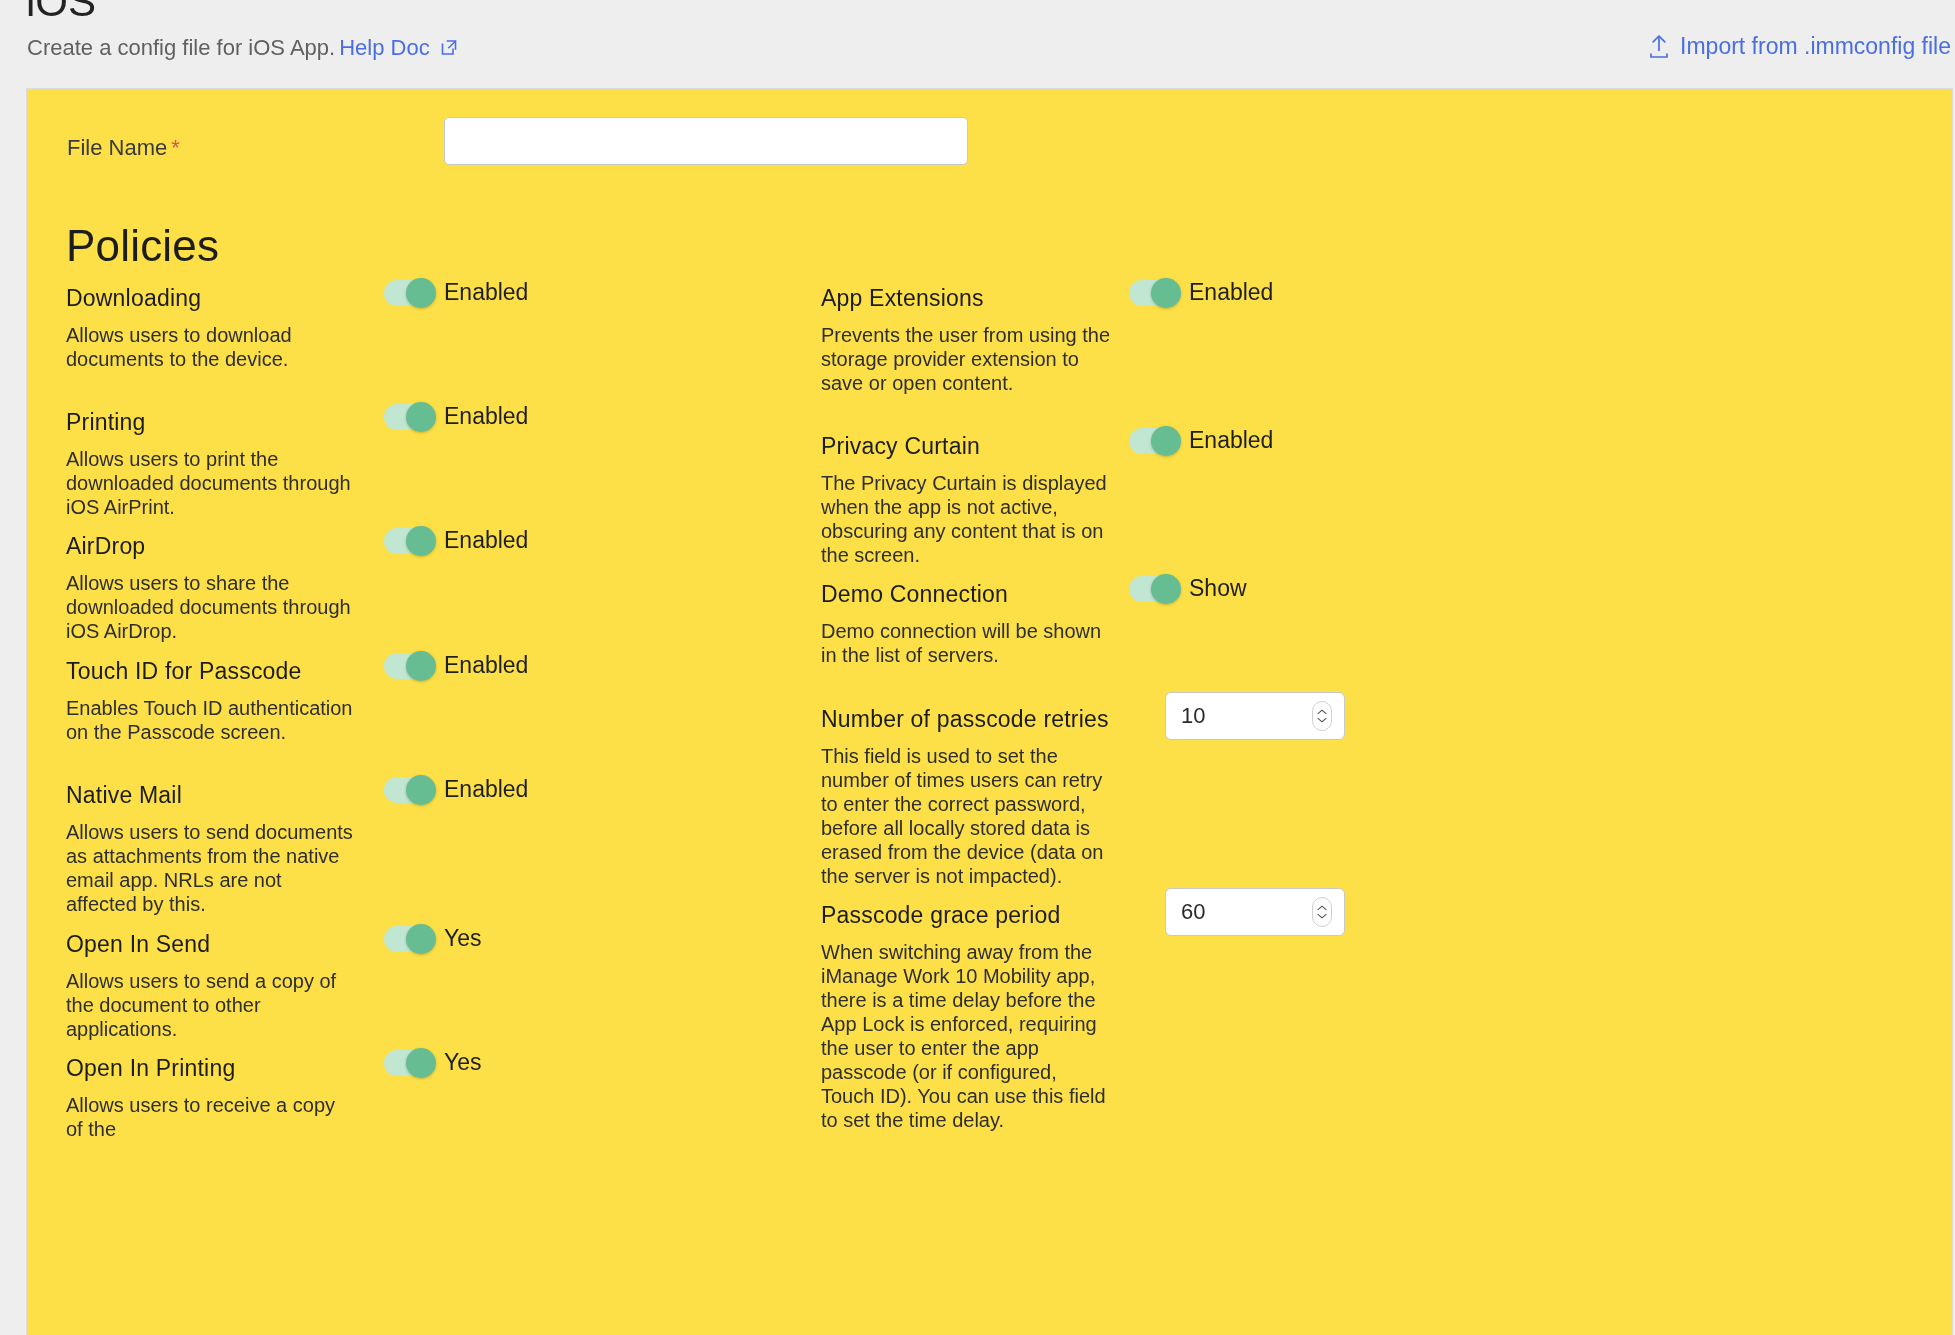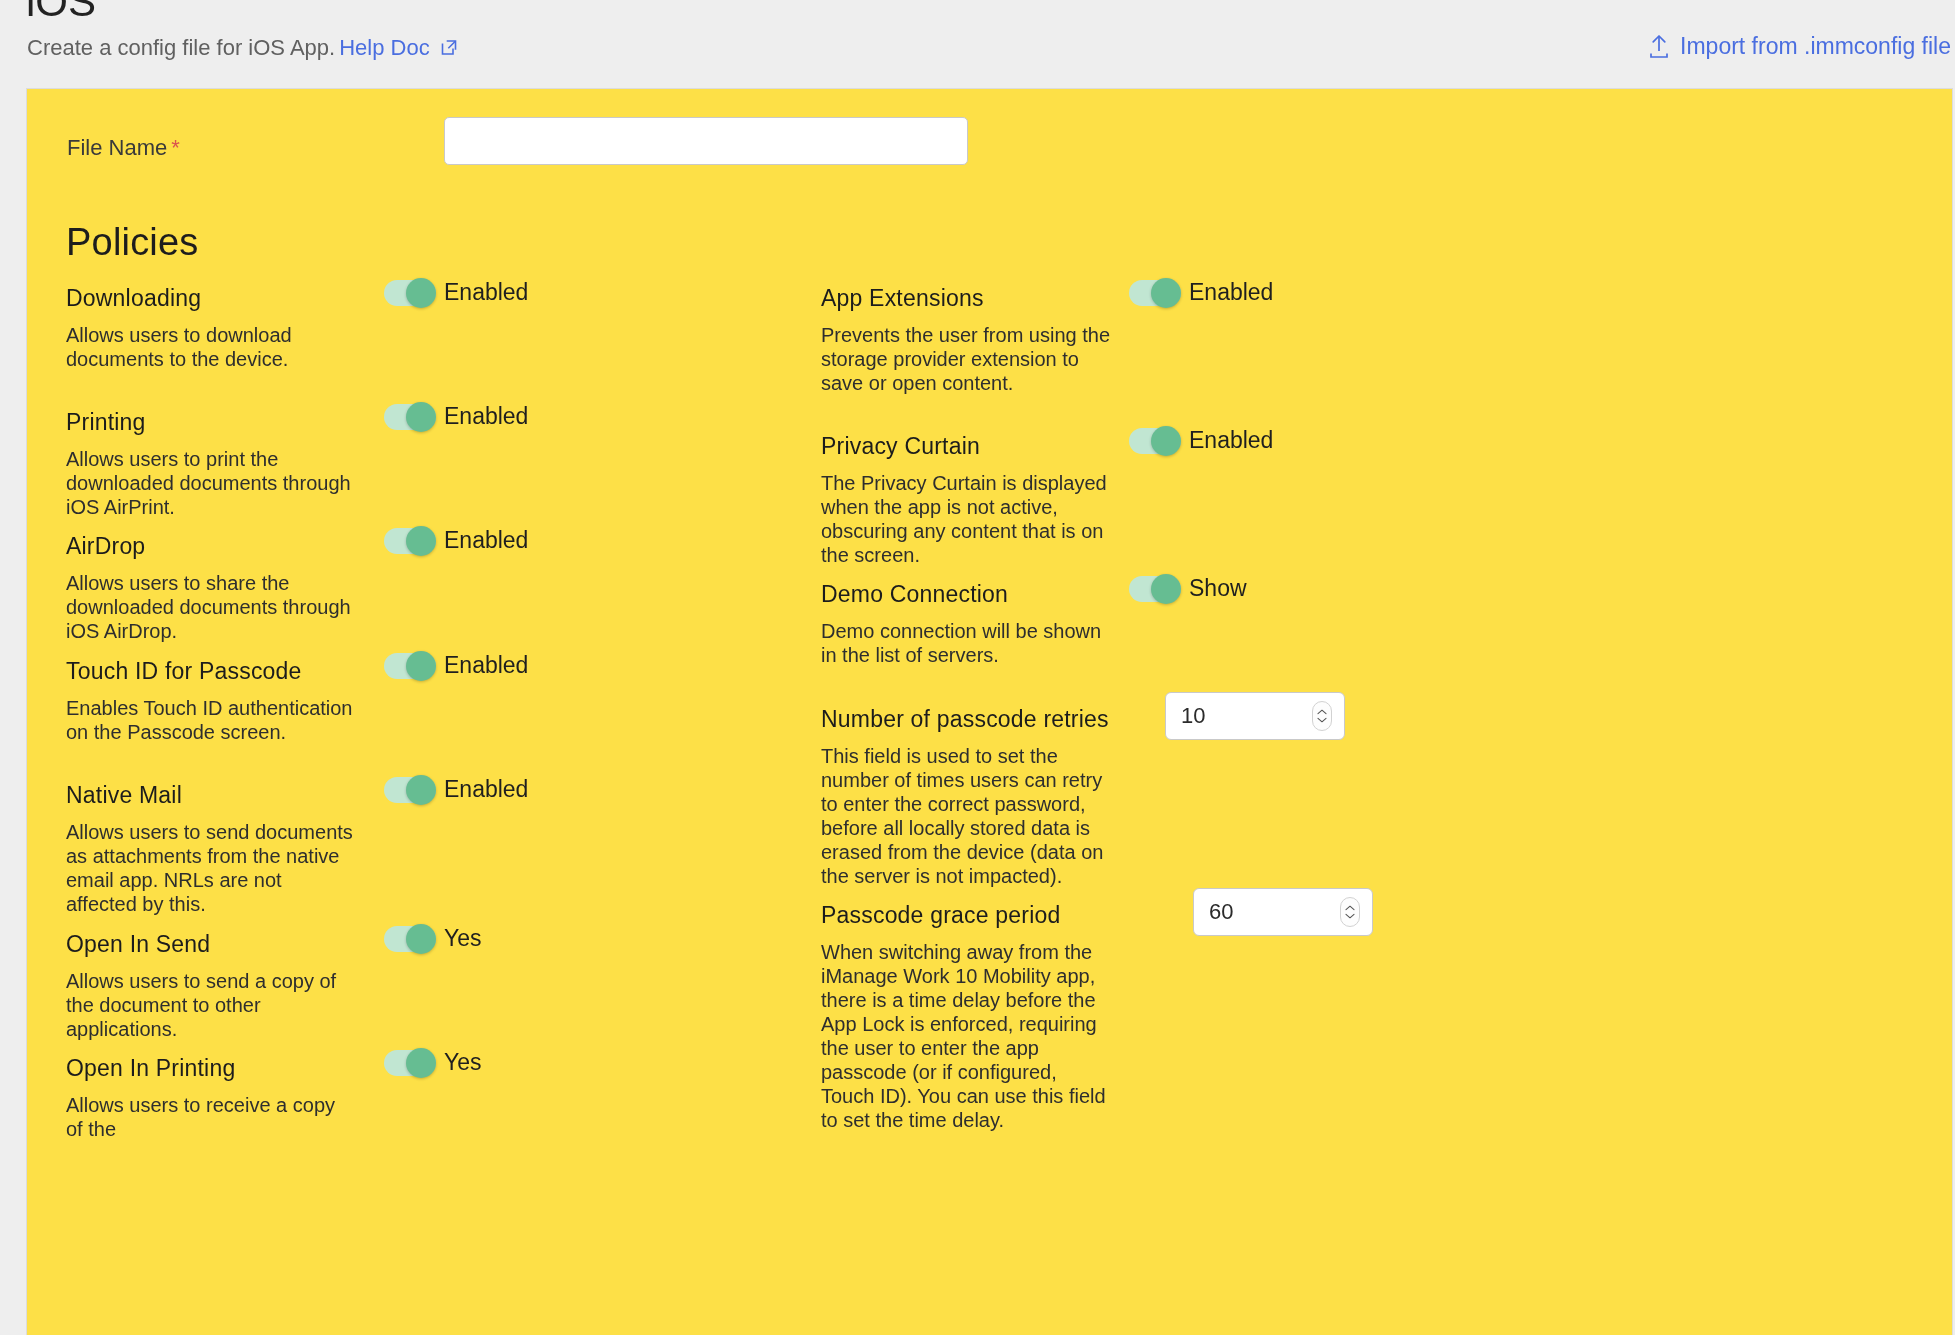--- a/index.html
+++ b/index.html
@@ -136,21 +136,21 @@
     color: #333333;
     padding: 0 12px;
     outline: none;
   }
 
   
   .policies-heading {
     position: absolute;
     left: 39px;
     top: 132px;
-    font-size: 38px;
+    font-size: 44px;
     font-weight: 400;
     color: #1d1d1d;
     letter-spacing: 0.2px;
   }
 
   
   .col {
     position: absolute;
     top: 196px;
   }
@@ -424,21 +424,21 @@
                 </svg>
                 <svg class="chev" viewBox="0 0 10 6">
                   <path d="M1 1.4 L5 4.8 L9 1.4" fill="none" stroke="#555" stroke-width="1.1" stroke-linecap="round" stroke-linejoin="round"></path>
                 </svg>
               </div></div>
           </div>
         </div>
         <div class="policy" style="top: 617px;">
           <div class="policy-label">Passcode grace period</div>
           <div class="policy-desc">When switching away from the iManage Work 10 Mobility app, there is a time delay before the App Lock is enforced, requiring the user to enter the app passcode (or if configured, Touch ID). You can use this field to set the time delay.</div>
-          <div class="control" style="left: 308px; top: -14px; margin-left: 28px;">
+          <div class="control" style="left: 308px; top: -14px;">
             <div class="num-wrap"><input class="num-input" type="text" value="60" style=""><div class="spinner">
                 <svg class="chev" viewBox="0 0 10 6">
                   <path d="M1 4.6 L5 1.2 L9 4.6" fill="none" stroke="#555" stroke-width="1.1" stroke-linecap="round" stroke-linejoin="round"></path>
                 </svg>
                 <svg class="chev" viewBox="0 0 10 6">
                   <path d="M1 1.4 L5 4.8 L9 1.4" fill="none" stroke="#555" stroke-width="1.1" stroke-linecap="round" stroke-linejoin="round"></path>
                 </svg>
               </div></div>
           </div>
         </div>

